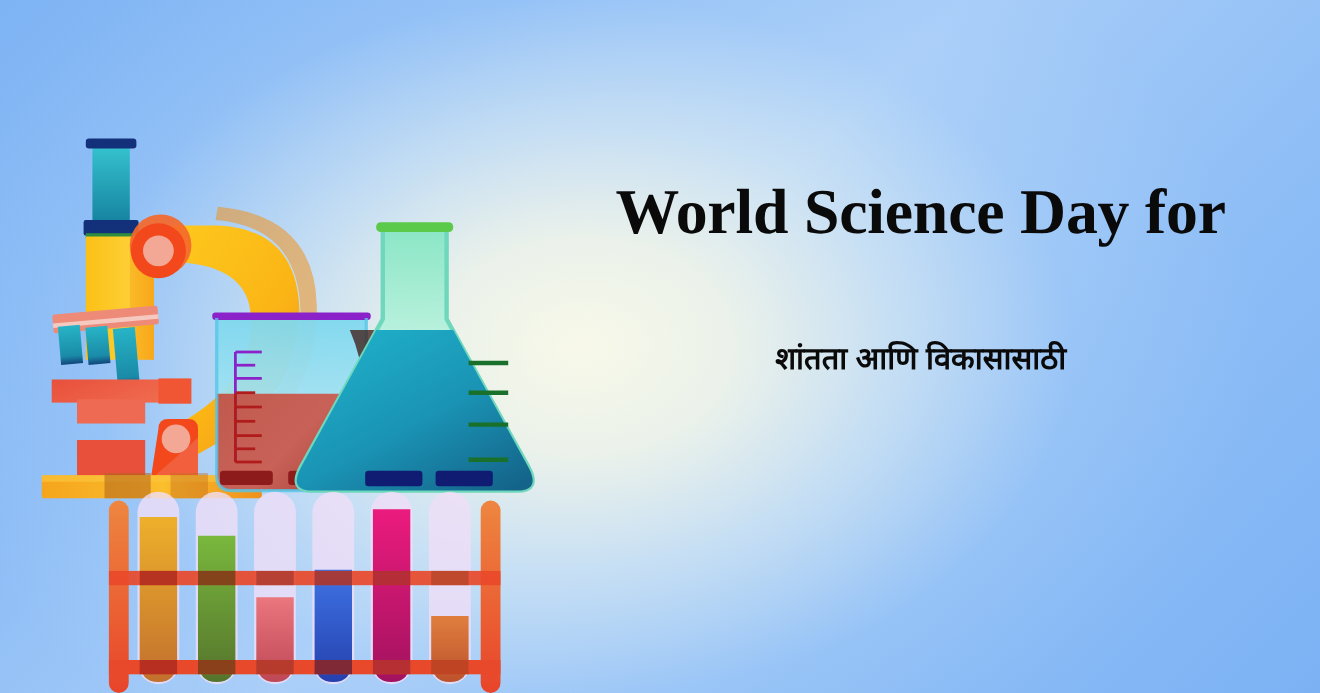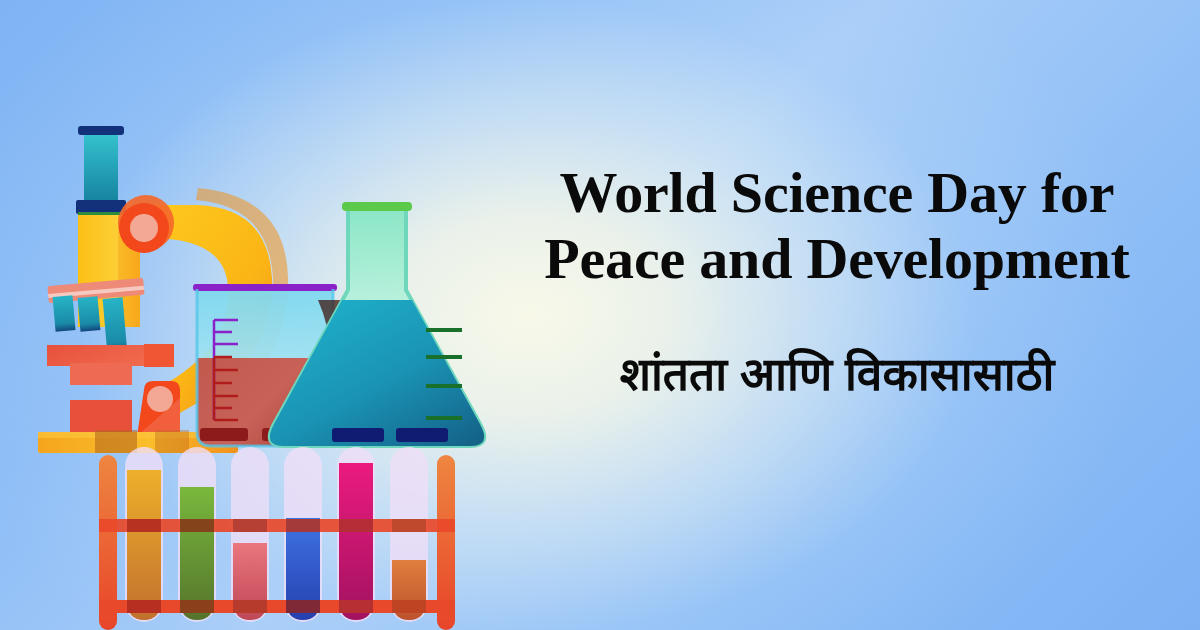--- a/index.html
+++ b/index.html
@@ -27,24 +27,24 @@
   }
   #title-en{
     font-family:"Liberation Serif", serif;
     font-weight:bold;
     font-size:58px;
     line-height:1.13;
     color:#0a0a0a;
     letter-spacing:-0.2px;
   }
   #title-mr{
-    margin-top:51px;
+    margin-top:80px;
     font-family:"Liberation Sans", sans-serif;
     font-weight:bold;
-    font-size:46px;
+    font-size:28px;
     line-height:1.42;
     color:#0a0a0a;
   }
 
   
   #art{ position:absolute; left:0; top:0; width:600px; height:630px; }
   #art svg{ display:block; width:600px; height:630px; }
 </style>
 </head>
 <body>
@@ -264,20 +264,19 @@
         <rect x="339" y="600" width="34" height="13" fill="#8E1B3B"></rect>
         <rect x="392" y="600" width="34" height="13" fill="#9E4020"></rect>
       </g>
     </g>
   </svg>
   </div>
 
   <div id="text-block">
     <h1 id="title-en">
       <span>World Science Day for</span><br>
-      <span>Peace and Development</span>
     </h1>
     <h2 id="title-mr">
       <span>शांतता आणि विकासासाठी</span><br>
     </h2>
   </div>
 
 </div>
 
 </body></html>

